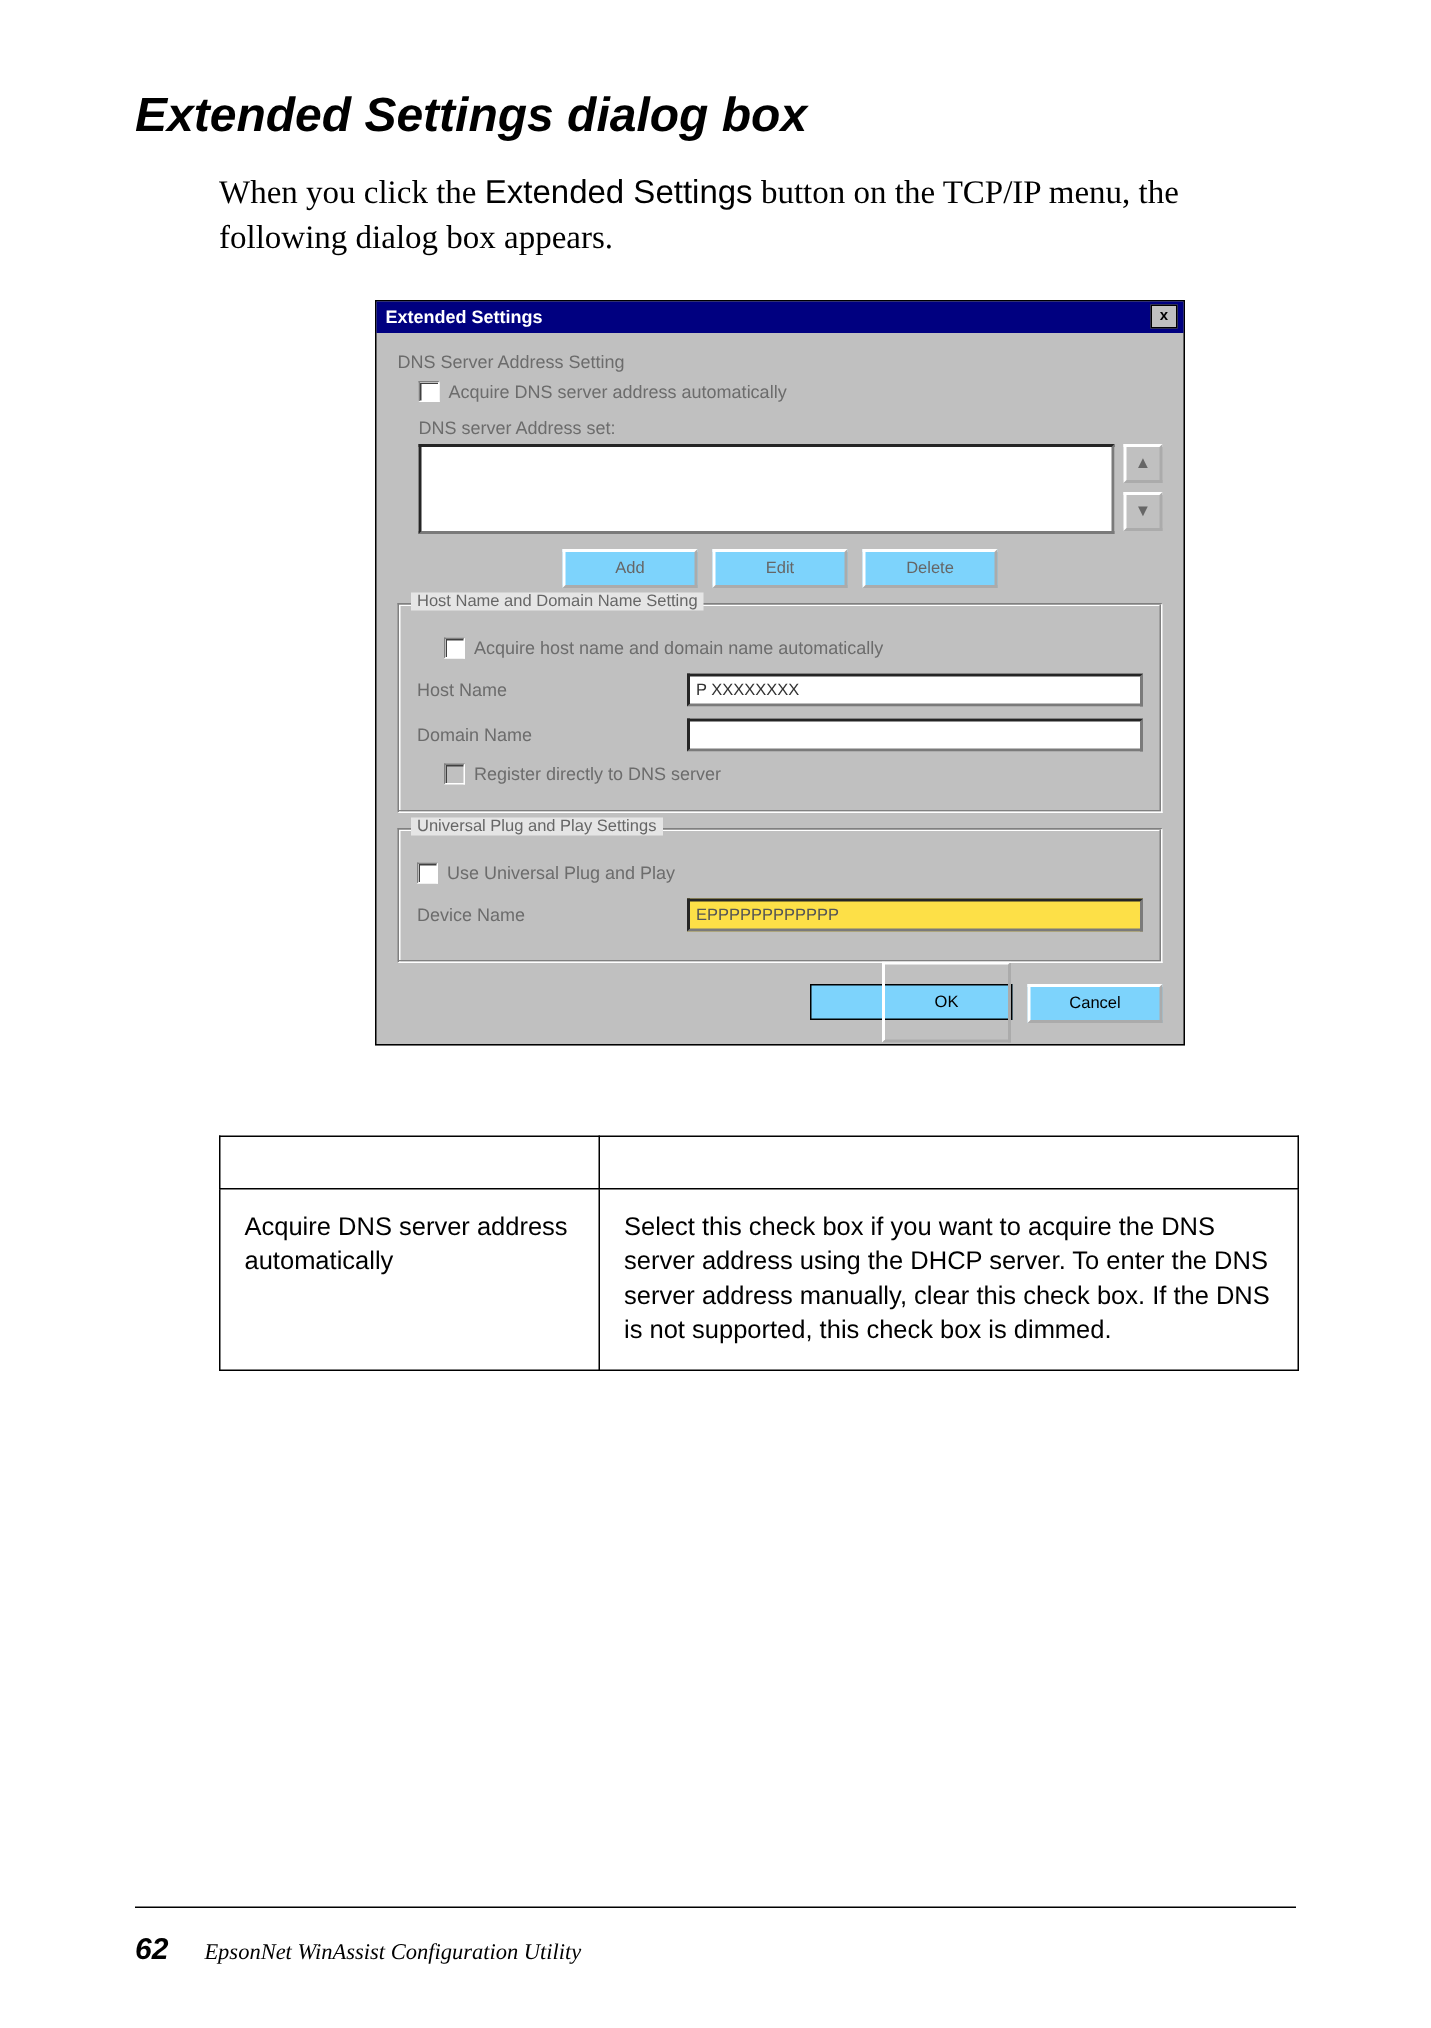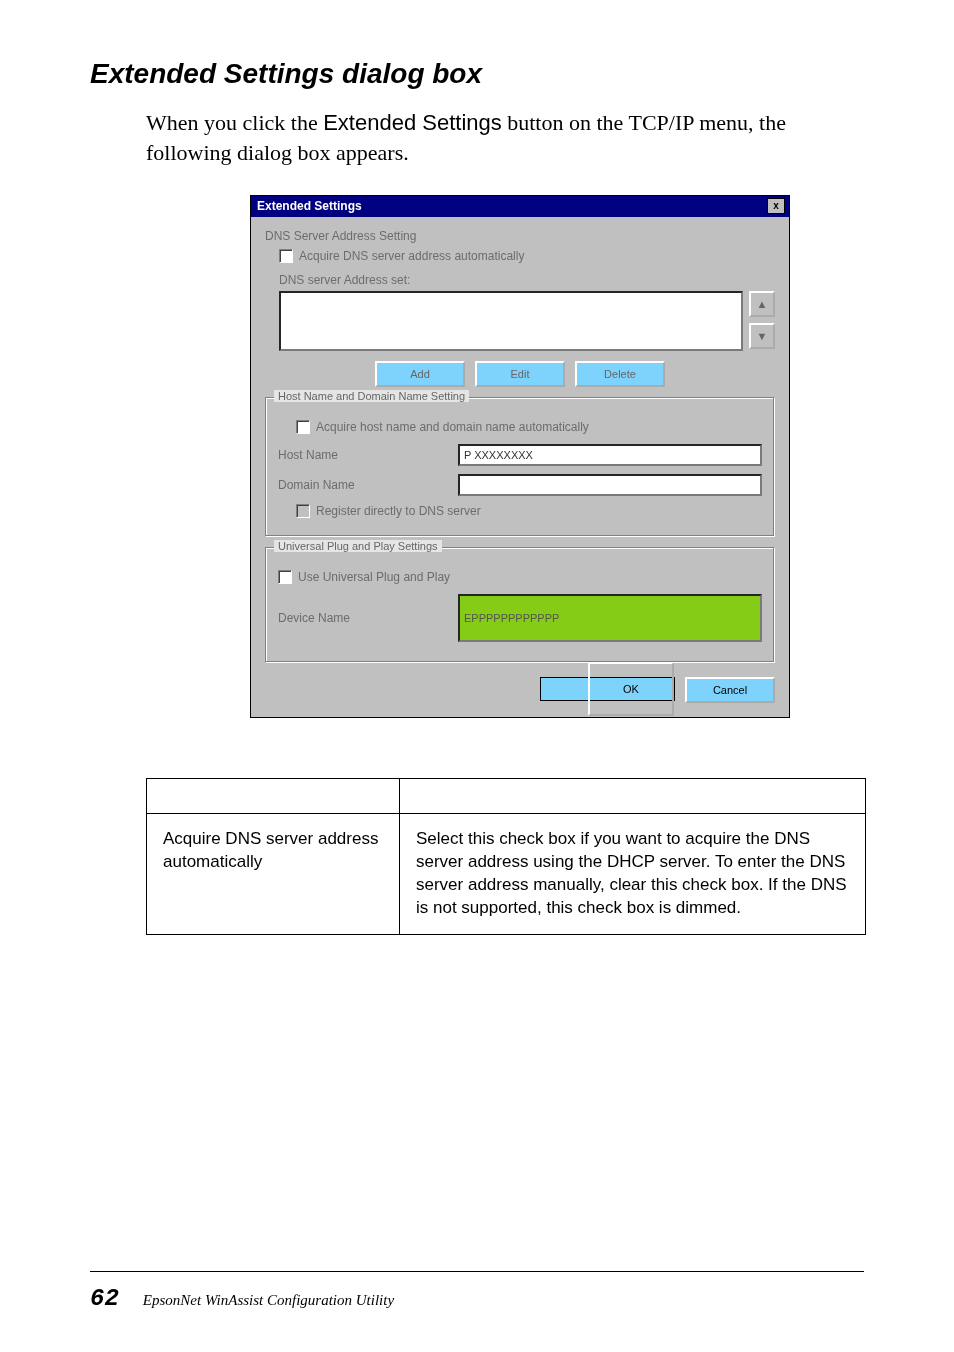--- a/index.html
+++ b/index.html
@@ -12,21 +12,21 @@
   .page {
     width: 954px;
     height: 1352px;
     position: relative;
     box-sizing: border-box;
     padding: 58px 90px 0 90px;
   }
   .section-title {
     font-family: Arial, Helvetica, sans-serif;
     font-style: italic;
-    font-size: 28px;
+    font-size: 32px;
     margin: 0 0 18px 0;
   }
   .body-para {
     font-family: "Palatino Linotype", "Book Antiqua", Palatino, serif;
     font-size: 22px;
     line-height: 1.35;
     margin: 0 0 28px 56px;
     max-width: 670px;
   }
   .body-para .sans {
@@ -177,26 +177,26 @@
     flex: 1;
     font-size: 11px;
     color: #333;
     padding: 0 4px;
     display: flex;
     align-items: center;
     overflow: hidden;
   }
   .text-input-disabled {
     height: 18px;
-    background: #84cc16;
+    background: #fde047;
     border: 2px inset #7a7a7a;
     flex: 1;
     font-size: 11px;
     color: #555;
-    padding: 13px 4px;
+    padding: 0 4px;
     display: flex;
     align-items: center;
     overflow: hidden;
   }
   .group-inner-chk {
     margin: 6px 0 6px 14px;
     display: flex;
     align-items: center;
     gap: 6px;
   }
@@ -254,24 +254,24 @@
   
   .footer {
     position: absolute;
     left: 90px;
     bottom: 40px;
     display: flex;
     align-items: baseline;
     gap: 24px;
   }
   .footer .page-num {
-    font-family: Liberation Mono, monospace;
+    font-family: Liberation Sans, sans-serif;
     font-weight: bold;
     font-style: italic;
-    font-size: 24px;
+    font-size: 20px;
   }
   .footer .foot-title {
     font-family: "Palatino Linotype", "Book Antiqua", Palatino, serif;
     font-style: italic;
     font-size: 15px;
   }
   .footer-line {
     position: absolute;
     left: 90px;
     right: 90px;

